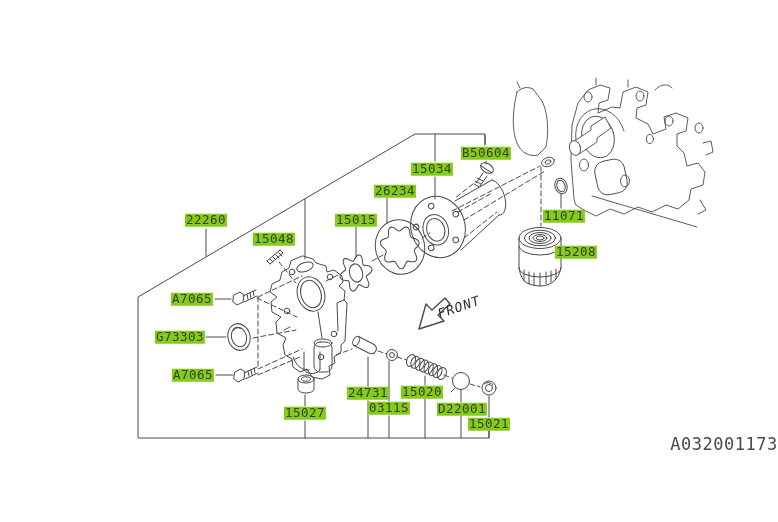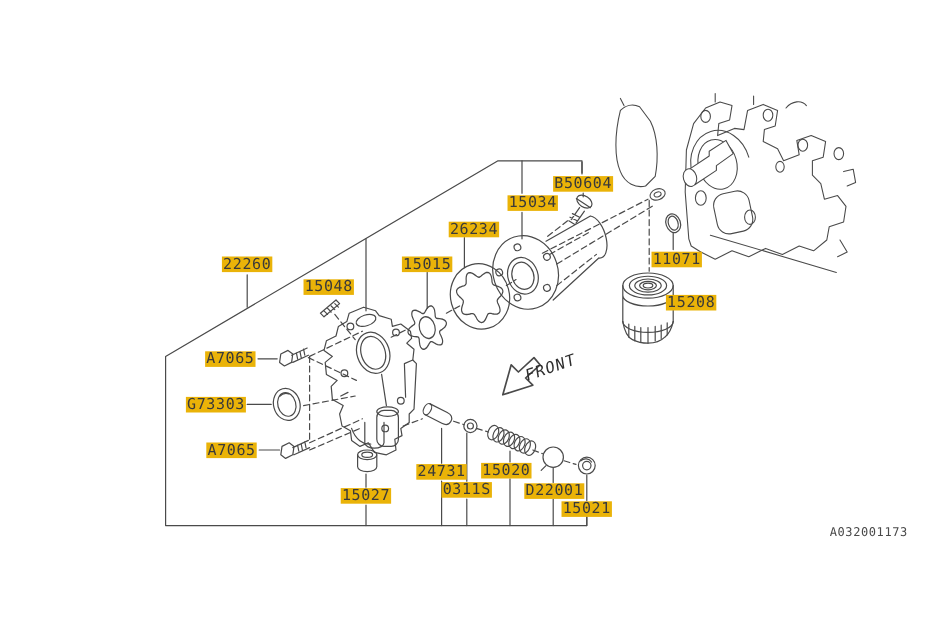--- a/index.html
+++ b/index.html
@@ -3,30 +3,30 @@
 <meta charset="utf-8">
 <style>
   html,body{margin:0;padding:0;background:#fff;}
   #stage{
     position:relative;width:778px;height:522px;background:#fff;overflow:hidden;
     font-family:"DejaVu Sans Mono","Liberation Mono",monospace;
   }
   #art{position:absolute;left:0;top:0;}
   .callout{
     position:absolute;transform:translate(-50%,-50%);
-    font-size:12.5px;letter-spacing:.5px;color:#3a3a3a;background:#eab308;
+    font-size:12.5px;letter-spacing:.5px;color:#3a3a3a;background:#84cc16;
     padding:0 1px;white-space:nowrap;line-height:1;
   }
   .front-label{
     position:absolute;transform:translate(-50%,-50%) rotate(-19deg) skewX(-10deg);
     font-size:13px;letter-spacing:1px;color:#2e2e2e;background:transparent;
   }
   .diagram-code{
     position:absolute;transform:translate(-50%,-50%);
-    font-size:10px;letter-spacing:.5px;color:#4a4a4a;
+    font-size:17px;letter-spacing:.5px;color:#4a4a4a;
   }
 </style>
 </head>
 <body>
 
 <div id="stage">
 
   <svg id="art" width="778" height="522" viewBox="0 0 778 522" stroke="#4a4a4a" fill="none" stroke-width="1" stroke-linecap="round" stroke-linejoin="round">
 
     <path d="M485,144 L485,134 L415,134 L138,297 L138,438 L489,438 L489,430"></path>
@@ -217,21 +217,21 @@
       <path d="M524,270 L524,281 M529,272 L529,284 M534,273 L534,285 M540,273 L540,286 M546,272 L546,284 M551,271 L551,282 M556,269 L556,279"></path>
     </g>
 
     <path stroke-width="1.4" d="M419,329 L426,304 L432,310 L445,298 L450,304 L438,315 L444,321 Z"></path>
   </svg>
 
   <div class="callout" style="left:206px;top:220px">22260</div>
   <div class="callout" style="left:274px;top:239px">15048</div>
   <div class="callout" style="left:356px;top:220px">15015</div>
   <div class="callout" style="left:395px;top:191px">26234</div>
-  <div class="callout" style="left:444px;top:169px">15034</div>
+  <div class="callout" style="left:432px;top:169px">15034</div>
   <div class="callout" style="left:486px;top:153px">B50604</div>
   <div class="callout" style="left:564px;top:216px">11071</div>
   <div class="callout" style="left:576px;top:252px">15208</div>
   <div class="callout" style="left:192px;top:299px">A7065</div>
   <div class="callout" style="left:180px;top:337px">G73303</div>
   <div class="callout" style="left:193px;top:375px">A7065</div>
   <div class="callout" style="left:305px;top:413px">15027</div>
   <div class="callout" style="left:368px;top:393px">24731</div>
   <div class="callout" style="left:389px;top:408px">0311S</div>
   <div class="callout" style="left:422px;top:392px">15020</div>

